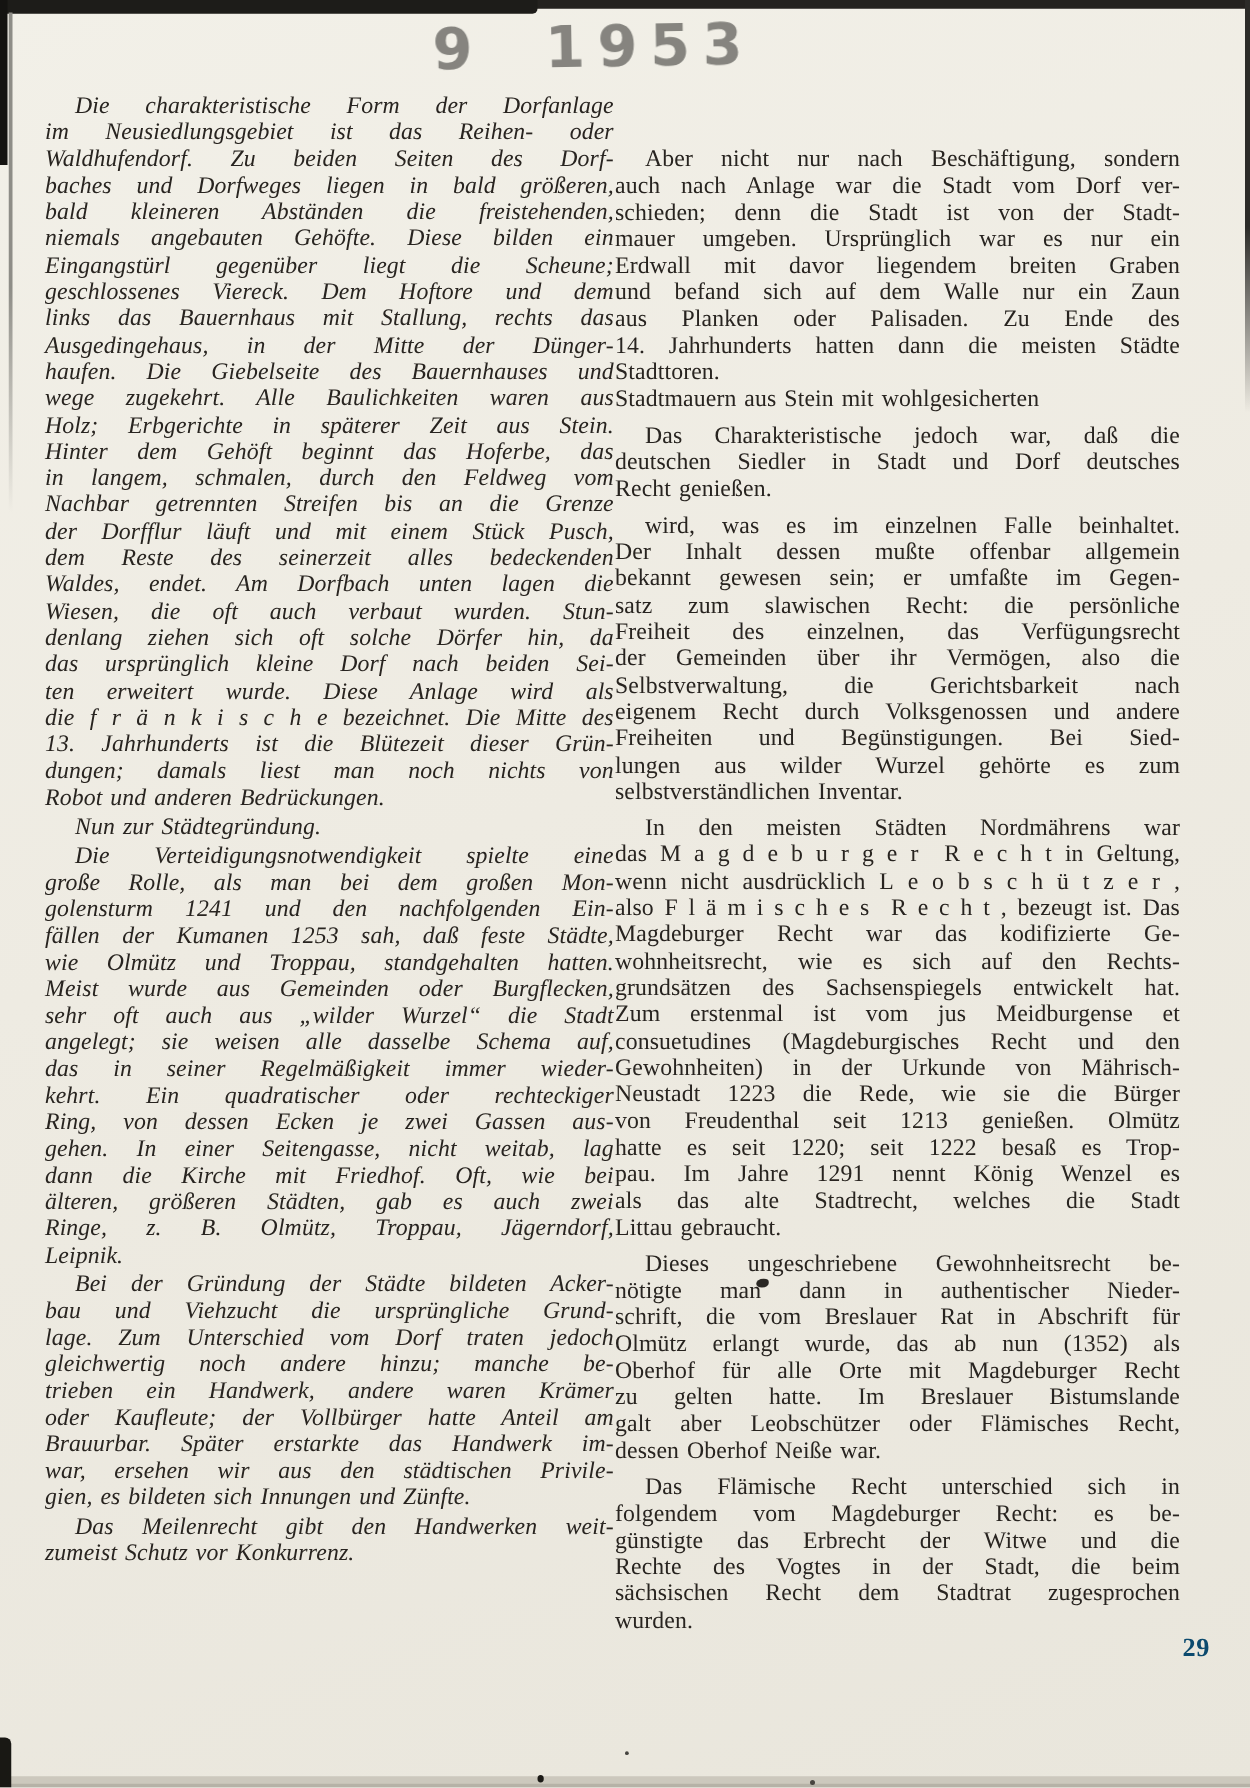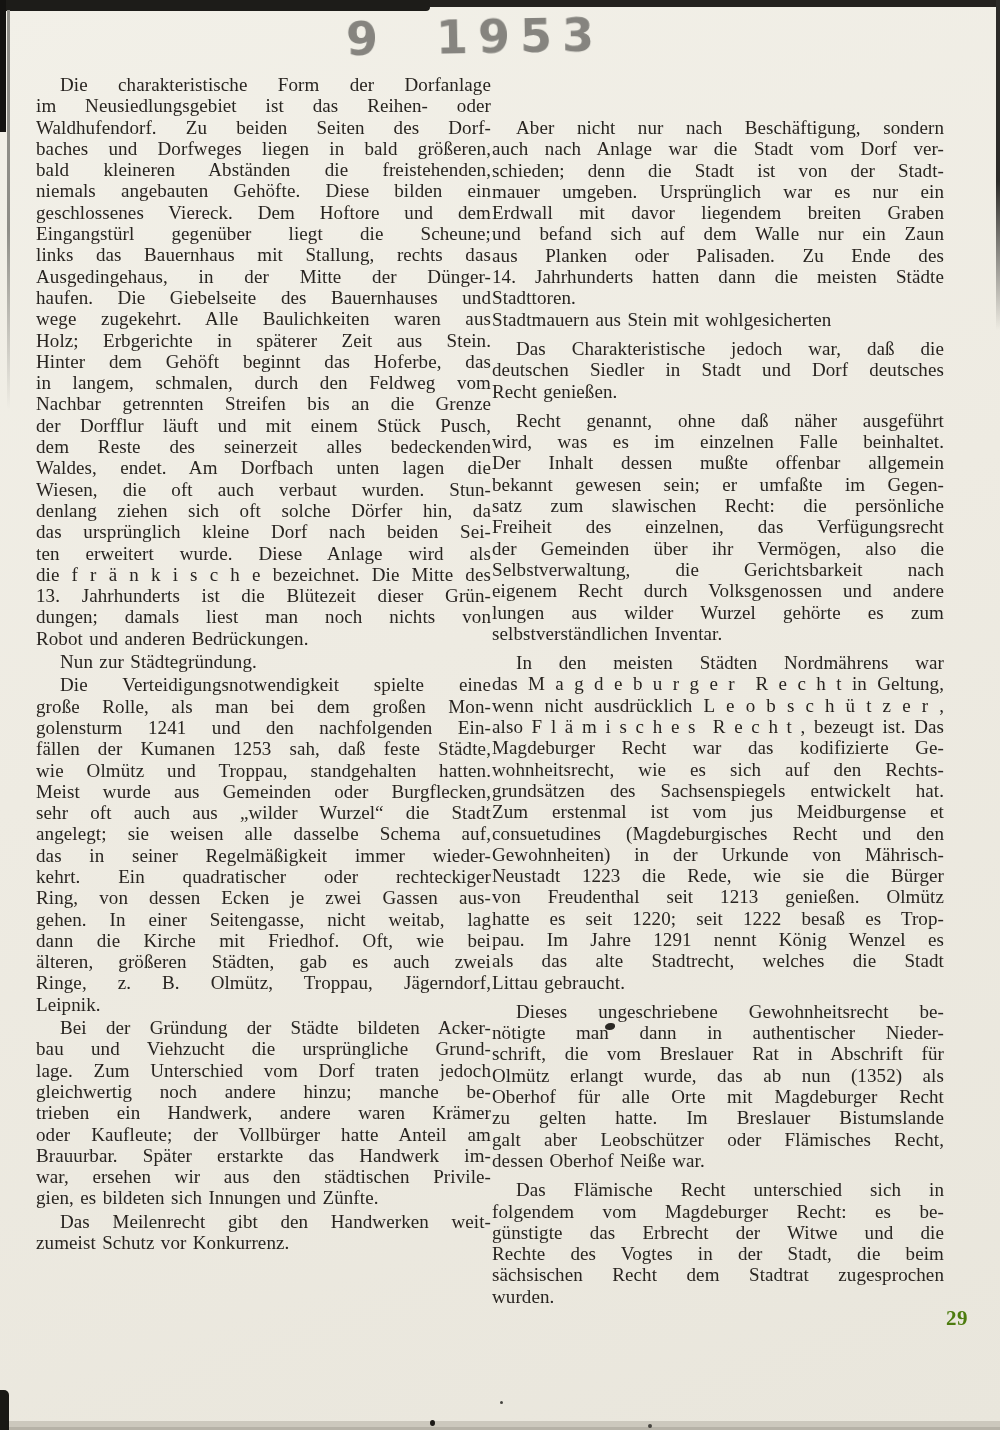--- a/index.html
+++ b/index.html
@@ -29,52 +29,52 @@
   
   .stamp{
     position:absolute;left:346px;top:10px;display:flex;gap:58px;
     font-family:"DejaVu Sans","Liberation Sans",sans-serif;font-weight:bold;font-size:46px;
     color:#7d7c77;transform:rotate(-1deg);filter:blur(0.4px);opacity:.92;
   }
   .stamp .year{letter-spacing:10px;}
   
   .col{position:absolute;width:455px;font-size:19px;line-height:21.3px;color:#282420;
     word-spacing:1.5px;letter-spacing:.1px;}
-  .col-left{left:36px;top:74px;}
+  .col-left{left:36px;top:74px;font-style:italic;}
   .col-right{left:492px;top:79px;width:452px;margin-top:38px;}
   .para{margin:0;}
   .col-left .para + .para{margin-top:2px;}
   .col-right .para + .para{margin-top:8px;}
   .line{text-align:justify;text-align-last:justify;text-justify:inter-word;}
   .para .line:first-child{text-indent:24px;}
   .para .line:last-child{text-align-last:auto;}
   
   .page-number{position:absolute;top:1306px;left:938px;width:30px;text-align:right;
-    font-size:21px;font-weight:bold;color:#4d7c0f;letter-spacing:.5px;}
+    font-size:21px;font-weight:bold;color:#0c4a6e;letter-spacing:.5px;}
 </style>
 </head>
 <body>
 
 <div class="page">
 
   <div class="stamp">
     <span>9</span>
     <span class="year">1953</span>
   </div>
 
   <div class="col col-left">
       <div class="para">
         <div class="line">Die charakteristische Form der Dorfanlage</div>
         <div class="line">im Neusiedlungsgebiet ist das Reihen- oder</div>
         <div class="line">Waldhufendorf. Zu beiden Seiten des Dorf-</div>
         <div class="line">baches und Dorfweges liegen in bald größeren,</div>
         <div class="line">bald kleineren Abständen die freistehenden,</div>
         <div class="line">niemals angebauten Gehöfte. Diese bilden ein</div>
+        <div class="line">Eingangstürl gegenüber liegt die Scheune;</div>
         <div class="line">geschlossenes Viereck. Dem Hoftore und dem</div>
-        <div class="line">Eingangstürl gegenüber liegt die Scheune;</div>
         <div class="line">links das Bauernhaus mit Stallung, rechts das</div>
         <div class="line">Ausgedingehaus, in der Mitte der Dünger-</div>
         <div class="line">haufen. Die Giebelseite des Bauernhauses und</div>
         <div class="line">wege zugekehrt. Alle Baulichkeiten waren aus</div>
         <div class="line">Holz; Erbgerichte in späterer Zeit aus Stein.</div>
         <div class="line">Hinter dem Gehöft beginnt das Hoferbe, das</div>
         <div class="line">in langem, schmalen, durch den Feldweg vom</div>
         <div class="line">Nachbar getrennten Streifen bis an die Grenze</div>
         <div class="line">der Dorfflur läuft und mit einem Stück Pusch,</div>
         <div class="line">dem Reste des seinerzeit alles bedeckenden</div>
@@ -137,29 +137,29 @@
         <div class="line">14. Jahrhunderts hatten dann die meisten Städte</div>
         <div class="line">Stadttoren.</div>
         <div class="line">Stadtmauern aus Stein mit wohlgesicherten</div>
       </div>
       <div class="para">
         <div class="line">Das Charakteristische jedoch war, daß die</div>
         <div class="line">deutschen Siedler in Stadt und Dorf deutsches</div>
         <div class="line">Recht genießen.</div>
       </div>
       <div class="para">
-        <div class="line">Recht genannt, ohne daß näher ausgeführt</div>
         <div class="line">wird, was es im einzelnen Falle beinhaltet.</div>
         <div class="line">Der Inhalt dessen mußte offenbar allgemein</div>
         <div class="line">bekannt gewesen sein; er umfaßte im Gegen-</div>
         <div class="line">satz zum slawischen Recht: die persönliche</div>
         <div class="line">Freiheit des einzelnen, das Verfügungsrecht</div>
         <div class="line">der Gemeinden über ihr Vermögen, also die</div>
         <div class="line">Selbstverwaltung, die Gerichtsbarkeit nach</div>
         <div class="line">eigenem Recht durch Volksgenossen und andere</div>
+        <div class="line">Freiheiten und Begünstigungen. Bei Sied-</div>
         <div class="line">lungen aus wilder Wurzel gehörte es zum</div>
         <div class="line">selbstverständlichen Inventar.</div>
       </div>
       <div class="para">
         <div class="line">In den meisten Städten Nordmährens war</div>
         <div class="line">das M&nbsp;a&nbsp;g&nbsp;d&nbsp;e&nbsp;b&nbsp;u&nbsp;r&nbsp;g&nbsp;e&nbsp;r&nbsp;&nbsp;R&nbsp;e&nbsp;c&nbsp;h&nbsp;t in Geltung,</div>
         <div class="line">wenn nicht ausdrücklich L&nbsp;e&nbsp;o&nbsp;b&nbsp;s&nbsp;c&nbsp;h&nbsp;ü&nbsp;t&nbsp;z&nbsp;e&nbsp;r&nbsp;,</div>
         <div class="line">also F&nbsp;l&nbsp;ä&nbsp;m&nbsp;i&nbsp;s&nbsp;c&nbsp;h&nbsp;e&nbsp;s&nbsp;&nbsp;R&nbsp;e&nbsp;c&nbsp;h&nbsp;t&nbsp;, bezeugt ist. Das</div>
         <div class="line">Magdeburger Recht war das kodifizierte Ge-</div>
         <div class="line">wohnheitsrecht, wie es sich auf den Rechts-</div>

